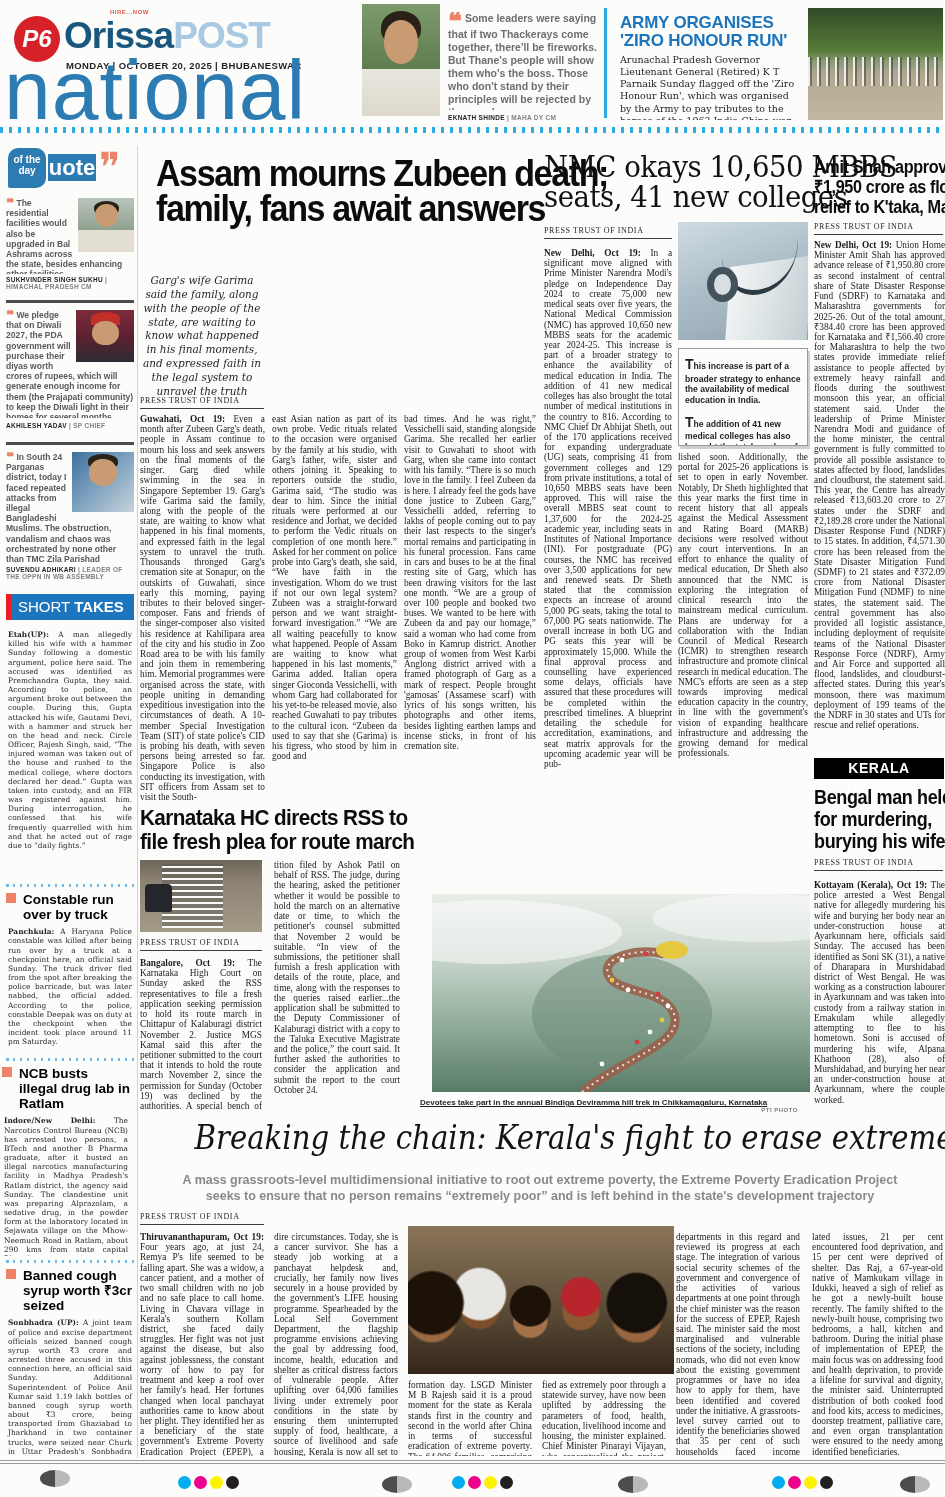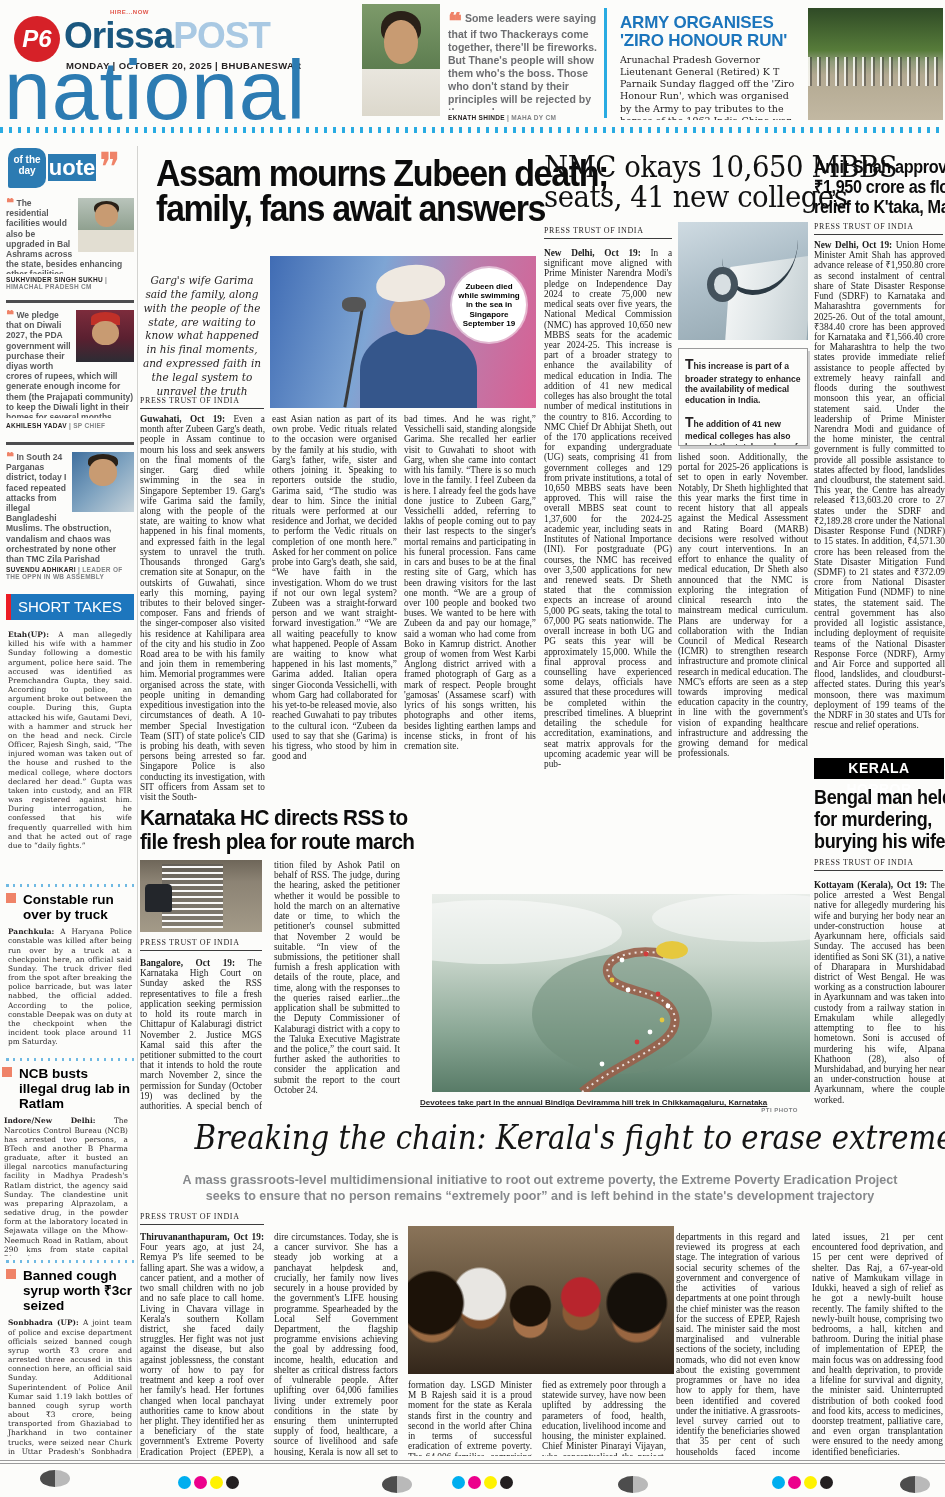--- a/index.html
+++ b/index.html
@@ -28,21 +28,21 @@
   
   .bubble{background:#2c7bb2;color:#fff;border-radius:10px 10px 10px 2px;
           font:700 10px/1.05 "Liberation Sans",sans-serif;text-align:center;padding-top:7px;box-sizing:border-box;}
   .uote{background:#2c7bb2;color:#fff;font:700 22px/27px "Liberation Sans",sans-serif;text-align:center;}
   .sq-text{font:700 8.5px/1.2 "Liberation Sans",sans-serif;color:#58595b;}
   .sq-text .q-glyph{font-size:15px;line-height:10px;vertical-align:-2px;}
   .sphoto{float:right;margin:0 0 3px 4px;}
   .divbar{background:#4d4d4f;height:3px;}
   .st-head{background:#1d76bd;border-left:5px solid #ec1c24;color:#fff;
            font:400 15px/26px "Liberation Sans",sans-serif;padding-left:7px;box-sizing:border-box;}
-  .st-head b{font-weight:400;}
+  .st-head b{font-weight:700;}
   .brief h3{font:700 13.5px/1.12 "Liberation Sans",sans-serif;color:#000;margin:0 0 5px 0;padding-left:17px;position:relative;}
   .brief h3 .sq{position:absolute;left:0;top:1px;width:10px;height:10px;background:#ef8368;}
   .brief p{font:400 7.4px/1.24 "DejaVu Serif",serif;color:#231f20;text-align:justify;margin:2px;}
   .brief p .dl{font-weight:700;}
   .dotsep{background:repeating-linear-gradient(90deg,#6fb9e2 0 2.5px,transparent 2.5px 7px);height:3px;}
   .vrule{background:#d3d3d0;width:1px;}
 
   
   .h-assam{font:700 37px/0.95 "Liberation Sans",sans-serif;color:#0c0c0c;text-align:center;}
   .h-assam span{display:block;white-space:nowrap;letter-spacing:-1.5px;transform:scaleX(.92);transform-origin:50% 50%;}
@@ -199,28 +199,20 @@
 
   <div class="abs vrule" style="left:137px;top:146px;height:1312px;"></div>
 
   <div class="abs h-assam" style="left:140px;top:156px;width:398px;">
     <span>Assam mourns Zubeen death;</span>
     <span>family, fans await answers</span>
   </div>
   <div class="abs standfirst" style="left:140px;top:262px;width:124px;height:132px;overflow:hidden;">Garg's wife Garima said the family, along with the people of the state, are waiting to know what happened in his final moments, and expressed faith in the legal system to unravel the truth</div>
   <div class="abs byline" style="left:140px;top:396px;width:124px;">PRESS TRUST OF INDIA</div>
 
-  <div class="abs photo ph-zubeen" style="left:270px;top:256px;width:266px;height:152px;">
-    <div class="z-mic"></div>
-    <div class="z-michead"></div>
-    <div class="z-body"></div>
-    <div class="z-face"></div>
-    <div class="z-hat"></div>
-    <div class="abs badge" style="right:10px;top:12px;width:74px;height:74px;">Zubeen died while swimming in the sea in Singapore September 19</div>
-  </div>
 
   <p class="abs body" style="left:140px;top:414px;width:125px;height:412px;"><span class="dl">Guwahati, Oct 19:</span> <span>Even a month after Zubeen Garg's death, people in Assam continue to mourn his loss and seek answers on the final moments of the singer. Garg died while swimming in the sea in Singapore September 19. Garg's wife Garima said the family, along with the people of the state, are waiting to know what happened in his final moments, and expressed faith in the legal system to unravel the truth. Thousands thronged Garg's cremation site at Sonapur, on the outskirts of Guwahati, since early this morning, paying tributes to their beloved singer-composer. Fans and friends of the singer-composer also visited his residence at Kahilipara area of the city and his studio in Zoo Road area to be with his family and join them in remembering him. Memorial programmes were organised across the state, with people uniting in demanding expeditious investigation into the circumstances of death. A 10-member Special Investigation Team (SIT) of state police's CID is probing his death, with seven persons being arrested so far. Singapore Police is also conducting its investigation, with SIT officers from Assam set to visit the South-</span></p>
   <p class="abs body" style="left:272px;top:414px;width:125px;height:412px;">east Asian nation as part of its own probe. Vedic rituals related to the occasion were organised by the family at his studio, with Garg's father, wife, sister and others joining it. Speaking to reporters outside the studio, Garima said, “The studio was dear to him. Since the initial rituals were performed at our residence and Jorhat, we decided to perform the Vedic rituals on completion of one month here.” Asked for her comment on police probe into Garg's death, she said, “We have faith in the investigation. Whom do we trust if not our own legal system? Zubeen was a straight-forward person and we want straight-forward investigation.” “We are all waiting peacefully to know what happened. People of Assam are waiting to know what happened in his last moments,” Garima added. Italian opera singer Gioconda Vessichelli, with whom Garg had collaborated for his yet-to-be released movie, also reached Guwahati to pay tributes to the cultural icon. “Zubeen da used to say that she (Garima) is his tigress, who stood by him in good and</p>
   <p class="abs body" style="left:404px;top:414px;width:132px;height:412px;">bad times. And he was right,” Vessichelli said, standing alongside Garima. She recalled her earlier visit to Guwahati to shoot with Garg, when she came into contact with his family. “There is so much love in the family. I feel Zubeen da is here. I already feel the gods have done justice to Zubeen Garg,” Vessichelli added, referring to lakhs of people coming out to pay their last respects to the singer's mortal remains and participating in his funeral procession. Fans came in cars and buses to be at the final resting site of Garg, which has been drawing visitors for the last one month. “We are a group of over 100 people and booked two buses. We wanted to be here with Zubeen da and pay our homage,” said a woman who had come from Boko in Kamrup district. Another group of women from West Karbi Anglong district arrived with a framed photograph of Garg as a mark of respect. People brought 'gamosas' (Assamese scarf) with lyrics of his songs written, his photographs and other items, besides lighting earthen lamps and incense sticks, in front of his cremation site.</p>
 
   <div class="abs h-nmc" style="left:544px;top:152px;width:264px;">
     <span>NMC okays 10,650 MBBS</span>
     <span>seats, 41 new colleges</span>
   </div>
   <div class="abs byline" style="left:544px;top:226px;width:128px;">PRESS TRUST OF INDIA</div>

